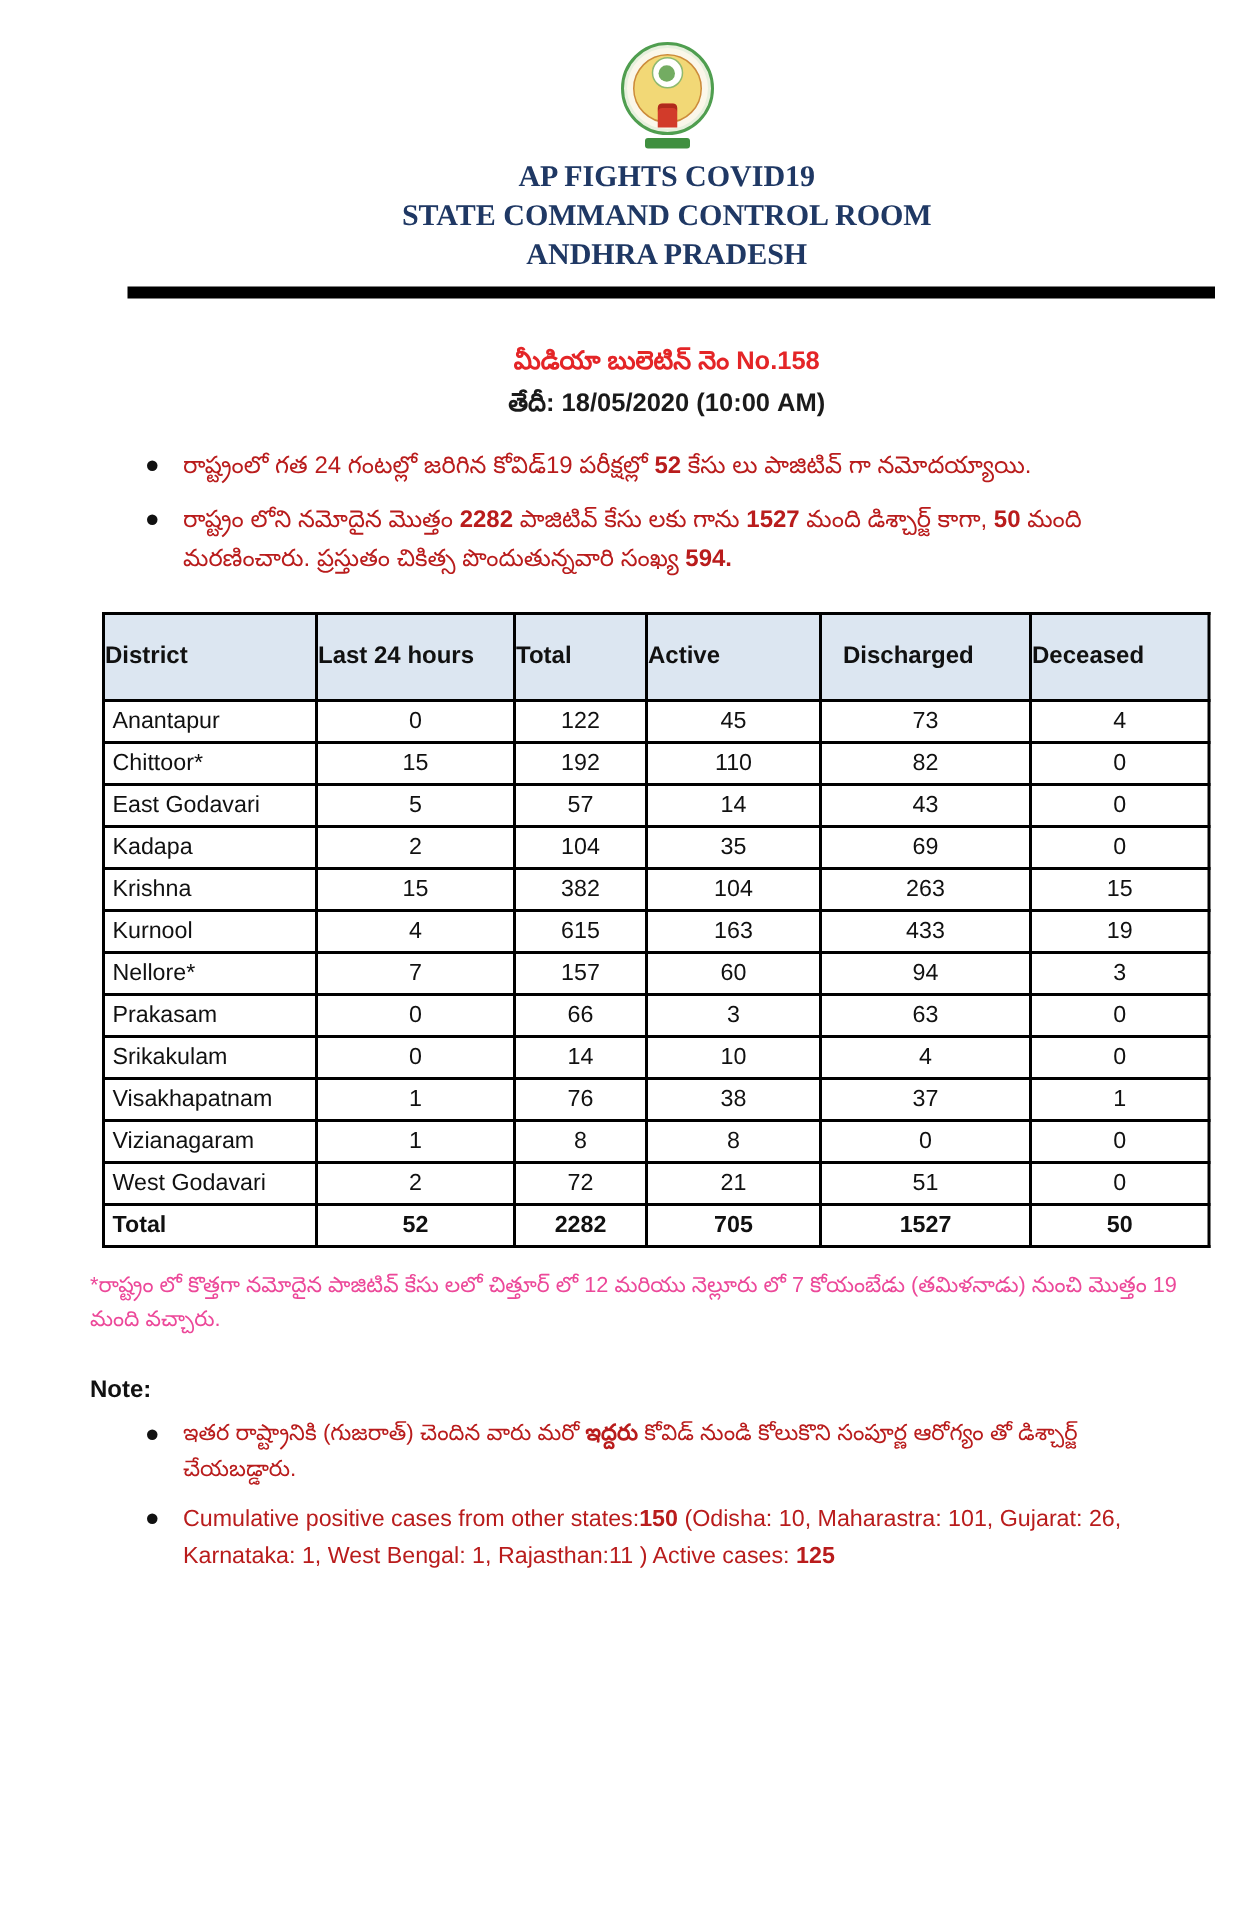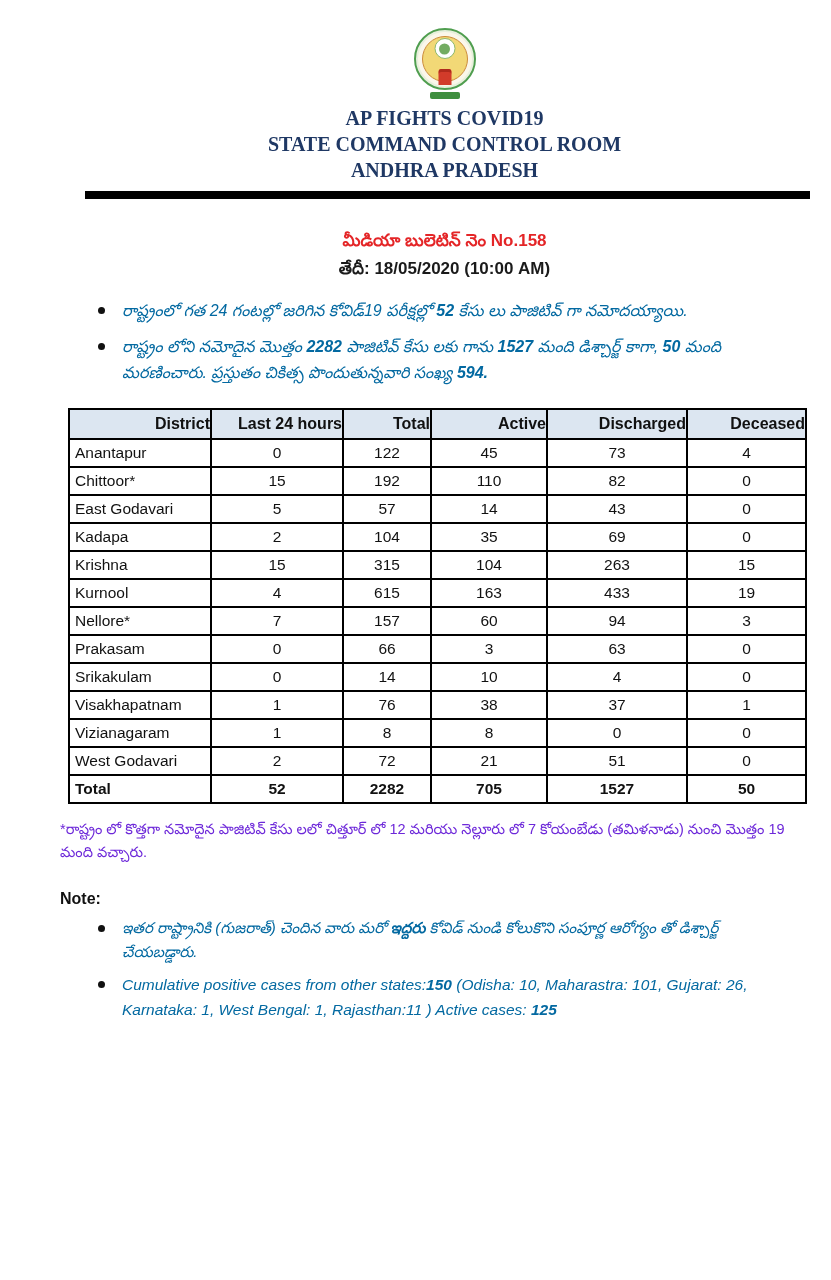--- a/index.html
+++ b/index.html
@@ -66,47 +66,47 @@
   }
 
   
   .section-heading { margin-top: 34px; font-size: 19px; color: #2b2b2b; }
   .bullet-list { margin-top: 16px; }
   .bullet-item { display: flex; margin: 0 0 10px 38px; }
   .bullet-dot {
     width: 7px; height: 7px; border-radius: 50%;
     background: #111111; flex: 0 0 7px; margin: 9px 17px 0 0;
   }
-  .bullet-text { font-size: 16px; line-height: 26px; max-width: 650px; color: #0369a1; font-style: italic; }
+  .bullet-text { font-size: 16px; line-height: 26px; max-width: 650px; color: #b91c1c; }
 
   
   table.district-table {
     border-collapse: collapse; margin: 22px 0 0 8px;
     table-layout: fixed; width: 737px;
     font-size: 15.5px;
   }
   .district-table th, .district-table td { border: 2px solid #000000; }
   .district-table th {
     background: #dce6f1; font-weight: 700; font-size: 16px;
-    height: 30px; text-align: right; vertical-align: middle;
+    height: 58px; text-align: left; vertical-align: middle;
   }
   .district-table td {
     height: 28px; text-align: center; vertical-align: middle; padding: 1px 4px;
   }
   .district-table td.col-district { text-align: left; padding-left: 5px; }
   .district-table tr.total-row td { font-weight: 700; }
   .w-district { width: 142px; }
   .w-last24   { width: 132px; }
   .w-total    { width: 88px; }
   .w-active   { width: 116px; }
   .w-disch    { width: 140px; }
   .w-dec      { width: 119px; }
 
   
-  .footnote { margin-top: 14px; font-size: 14.5px; line-height: 23px; color: #6d28d9; max-width: 745px; }
+  .footnote { margin-top: 14px; font-size: 14.5px; line-height: 23px; color: #ec4899; max-width: 745px; }
   .note-heading { margin-top: 26px; font-weight: 700; font-size: 16px; }
   .note-list { margin-top: 8px; }
   .note-list .bullet-item { margin-left: 38px; margin-bottom: 8px; }
   .note-list .bullet-text { font-size: 15px; line-height: 24px; max-width: 640px; }
   .note-list .bullet-item.english .bullet-text { font-size: 15.5px; line-height: 25px; }
 </style>
 </head>
 <body>
 
 <div class="page">
@@ -154,21 +154,21 @@
         <col class="w-active">
           <col class="w-disch">
           <col class="w-dec">
       </colgroup>
       <thead>
         <tr>
           <th style="background: rgb(220, 230, 241);">District</th>
           <th style="background: rgb(220, 230, 241);">Last 24 hours</th>
           <th style="background: rgb(220, 230, 241);">Total</th>
           <th style="background: rgb(220, 230, 241);">Active</th>
-          <th style="background: rgb(220, 230, 241);">Discharged</th>
+          <th style="background: rgb(220, 230, 241); padding-left: 14px;">Discharged</th>
           <th style="background: rgb(220, 230, 241); margin-left: 24px;">Deceased</th>
         </tr>
       </thead>
       <tbody>
           <tr>
             <td class="col-district">Anantapur</td>
             <td>0</td>
             <td>122</td>
             <td>45</td>
             <td>73</td>
@@ -194,21 +194,21 @@
             <td class="col-district">Kadapa</td>
             <td>2</td>
             <td>104</td>
             <td>35</td>
             <td>69</td>
             <td>0</td>
           </tr>
           <tr>
             <td class="col-district">Krishna</td>
             <td>15</td>
-            <td>315</td>
+            <td>382</td>
             <td>104</td>
             <td>263</td>
             <td>15</td>
           </tr>
           <tr>
             <td class="col-district">Kurnool</td>
             <td>4</td>
             <td>615</td>
             <td>163</td>
             <td>433</td>

